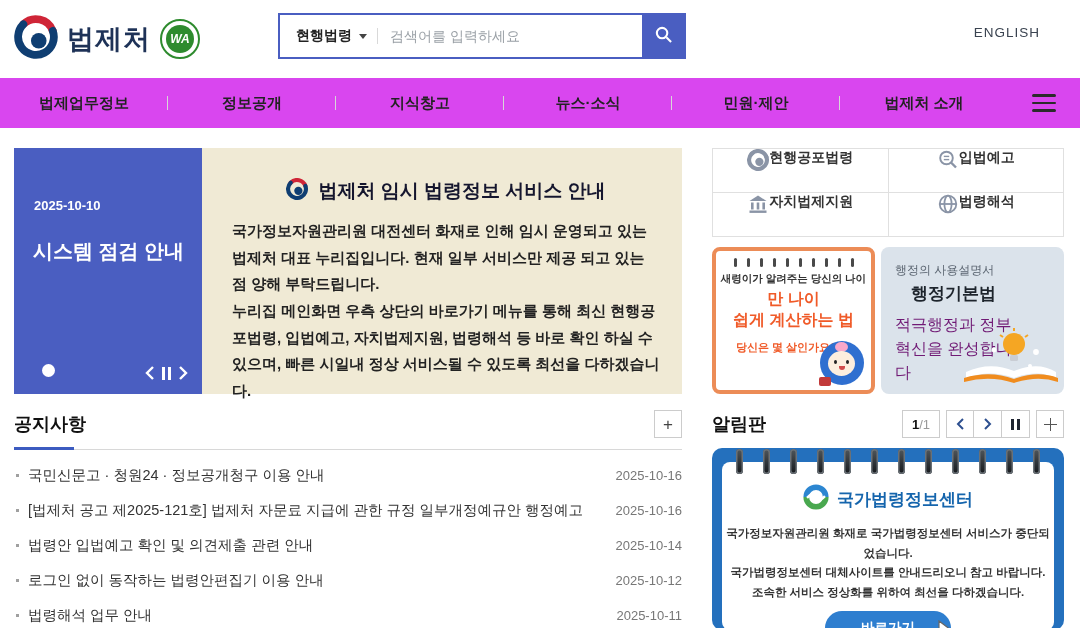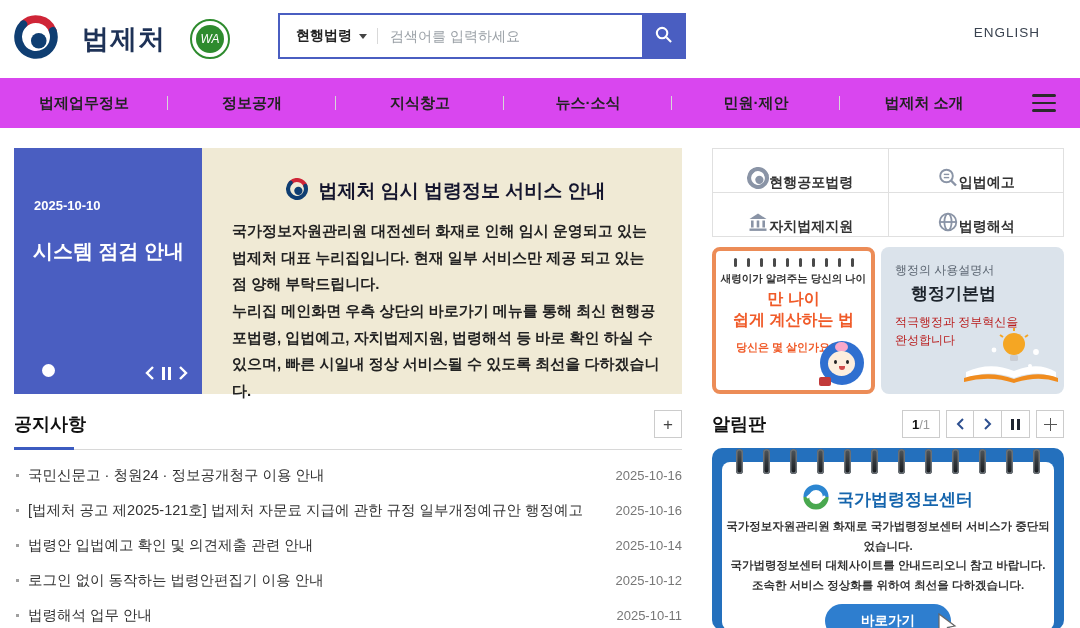--- a/index.html
+++ b/index.html
@@ -2,26 +2,26 @@
 <html lang="ko"><head>
 <meta charset="utf-8">
 <style>
   * { margin:0; padding:0; box-sizing:border-box; }
   html,body { width:1080px; height:628px; overflow:hidden; background:#fff;
     font-family:"Liberation Sans","DejaVu Sans",sans-serif; }
   body { position:relative; }
 
   
   .header { position:relative; height:78px; background:#fff; }
-  .logo { position:absolute; left:14px; top:15px; display:flex; align-items:center; gap:24px; cursor:pointer; }
+  .logo { position:absolute; left:14px; top:15px; display:flex; align-items:center; gap:9px; cursor:pointer; }
   .logo-text { font-size:27px; font-weight:bold; color:#1e3257; letter-spacing:1px; }
   .wa-badge { width:40px; height:40px; border-radius:50%; background:#fff; border:2px solid #2e8b2e;
     display:flex; align-items:center; justify-content:center; }
   .wa-inner { width:28px; height:28px; border-radius:50%; background:#2e8b2e; color:#fff;
-    font-size:12px; font-weight:normal; font-style:italic; display:flex; align-items:center; justify-content:center; }
+    font-size:12px; font-weight:bold; font-style:italic; display:flex; align-items:center; justify-content:center; }
   .search-box { position:absolute; left:278px; top:13px; width:408px; height:46px;
     border:2px solid #4a5ec1; background:#fff; display:flex; align-items:stretch; }
   .search-cat { display:flex; align-items:center; gap:7px; padding:0 10px 0 16px;
     font-size:14px; font-weight:bold; color:#222; cursor:pointer; white-space:nowrap; }
   .caret { width:0; height:0; border-left:4px solid transparent; border-right:4px solid transparent;
     border-top:5px solid #444; }
   .search-divider { width:1px; height:16px; background:#d9d9d9; align-self:center; }
   .search-input { flex:1; border:0; outline:none; padding:0 10px 0 12px; font-size:14px; color:#333;
     font-family:"Liberation Sans","DejaVu Sans",sans-serif; }
   .search-input::placeholder { color:#9aa0a6; }
@@ -50,21 +50,21 @@
   .hero-dot { position:absolute; left:28px; bottom:17px; width:13px; height:13px; border-radius:50%; background:#fff; cursor:pointer; }
   .hero-ctrls { position:absolute; right:14px; bottom:14px; display:flex; align-items:center; gap:7px; }
   .hero-ctrls svg { display:block; cursor:pointer; }
   .hero-notice { flex:1; background:#f0ead5; padding:24px 22px 0 30px; }
   .notice-head { display:flex; align-items:center; justify-content:center; gap:10px; margin:6px 0 14px; }
   .notice-head-title { font-size:19px; font-weight:800; color:#15162e; }
   .notice-body p { font-size:15px; font-weight:600; color:#222; line-height:1.78; }
 
   
   .quick-grid { display:grid; grid-template-columns:1fr 1fr; gap:1px; background:#e0e0e0; border:1px solid #e0e0e0; }
-  .quick-cell { background:#fff; height:43px; display:flex; align-items:flex-end; justify-content:center; 
+  .quick-cell { background:#fff; height:43px; display:flex; align-items:flex-start; justify-content:center; 
     font-size:14px; font-weight:600; color:#333; cursor:pointer; }
 
   
   .banners { display:flex; gap:6px; margin-top:10px; height:147px; }
   .banner-age { flex:1; background:#fff; border:4px solid #ec8c57; border-radius:8px; position:relative;
     overflow:hidden; text-align:center; cursor:pointer; }
   .age-rings { display:flex; justify-content:center; gap:10px; margin-top:7px; }
   .age-rings i { width:3px; height:9px; background:#4a4a4a; border-radius:2px; }
   .age-top { font-size:10.5px; font-weight:800; color:#333; margin-top:5px; }
   .age-main { font-size:16px; font-weight:900; color:#f05a28; line-height:1.3; margin-top:3px; }
@@ -72,21 +72,21 @@
   .mascot { position:absolute; right:5px; bottom:3px; width:48px; height:48px; }
   .mascot .hood { position:absolute; inset:2px; border-radius:50%; background:#2f6fd0; }
   .mascot .hair { position:absolute; left:17px; top:3px; width:13px; height:10px; border-radius:50%; background:#f9a8c9; }
   .mascot .face { position:absolute; left:10px; top:12px; width:27px; height:25px; border-radius:50%; background:#fdeede; }
   .mascot .eye { position:absolute; top:21px; width:3px; height:4px; border-radius:50%; background:#222; }
   .mascot .mouth { position:absolute; left:21px; top:27px; width:6px; height:4px; border-radius:0 0 6px 6px; background:#d14b4b; }
   .mascot .book { position:absolute; left:1px; bottom:1px; width:12px; height:9px; background:#c23a3a; border-radius:2px; }
   .banner-law { flex:1; background:#dbe3eb; border-radius:8px; padding:15px 14px; position:relative; overflow:hidden; cursor:pointer; }
   .law-top { font-size:12px; color:#5a6470; }
   .law-title { font-size:17px; font-weight:800; color:#1d242c; margin:3px 16px 8px; }
-  .law-desc { font-size:12px; color:#b91c1c; line-height:1.5; width:130px; }
+  .law-desc { font-size:16px; color:#701a75; line-height:1.5; width:130px; }
   .law-illust { position:absolute; right:6px; bottom:4px; }
 
   
   .section-head { display:flex; justify-content:space-between; align-items:center; margin-top:16px; }
   .section-title { font-size:18px; font-weight:800; color:#111; }
   .plus-btn { width:28px; height:28px; border:1px solid #ccc; background:#fff; color:#444;
     font-size:17px; line-height:1; display:flex; align-items:center; justify-content:center; cursor:pointer; }
   .rule { position:relative; height:3px; margin-top:9px; }
   .rule::before { content:""; position:absolute; left:0; right:0; bottom:0; height:1px; background:#d8d8d8; }
   .rule-accent { position:absolute; left:0; bottom:0; width:60px; height:3px; background:#3c5bc0; }
@@ -114,21 +114,21 @@
   .plus-glyph::before { content:""; position:absolute; left:0; right:0; top:6px; height:1.5px; background:#555; }
   .plus-glyph::after { content:""; position:absolute; top:0; bottom:0; left:6px; width:1.5px; background:#555; }
 
   .board-card { margin-top:10px; background:#2470bd; border-radius:10px; height:182px; padding:14px 10px 0; cursor:pointer; }
   .paper { background:#fff; border-radius:8px; height:100%; position:relative; text-align:center; padding-top:22px; }
   .rings { position:absolute; top:-13px; left:14px; right:14px; display:flex; justify-content:space-between; }
   .rings i { width:7px; height:25px; border-radius:4px;
     background:linear-gradient(180deg,#50575d,#15181b); box-shadow:inset 0 0 0 1.5px #6a7177; }
   .card-logo { display:flex; align-items:center; justify-content:center; gap:8px; }
   .card-logo-text { font-size:17px; font-weight:800; color:#1565ad; }
-  .card-lines { margin-top:3px; font-size:11.5px; font-weight:600; color:#333; line-height:1.7; }
+  .card-lines { margin-top:10px; font-size:11.5px; font-weight:600; color:#333; line-height:1.7; }
   .go-btn { position:relative; display:inline-block; margin-top:9px; background:#2e7ecf; color:#fff;
     font-size:13.5px; font-weight:800; padding:8px 36px; border-radius:20px; border:0; cursor:pointer;
     font-family:"Liberation Sans","DejaVu Sans",sans-serif; }
   .cursor-icon { position:absolute; right:-8px; top:9px; }
 </style>
 </head>
 <body>
 
 <div class="header">
   <div class="logo">

